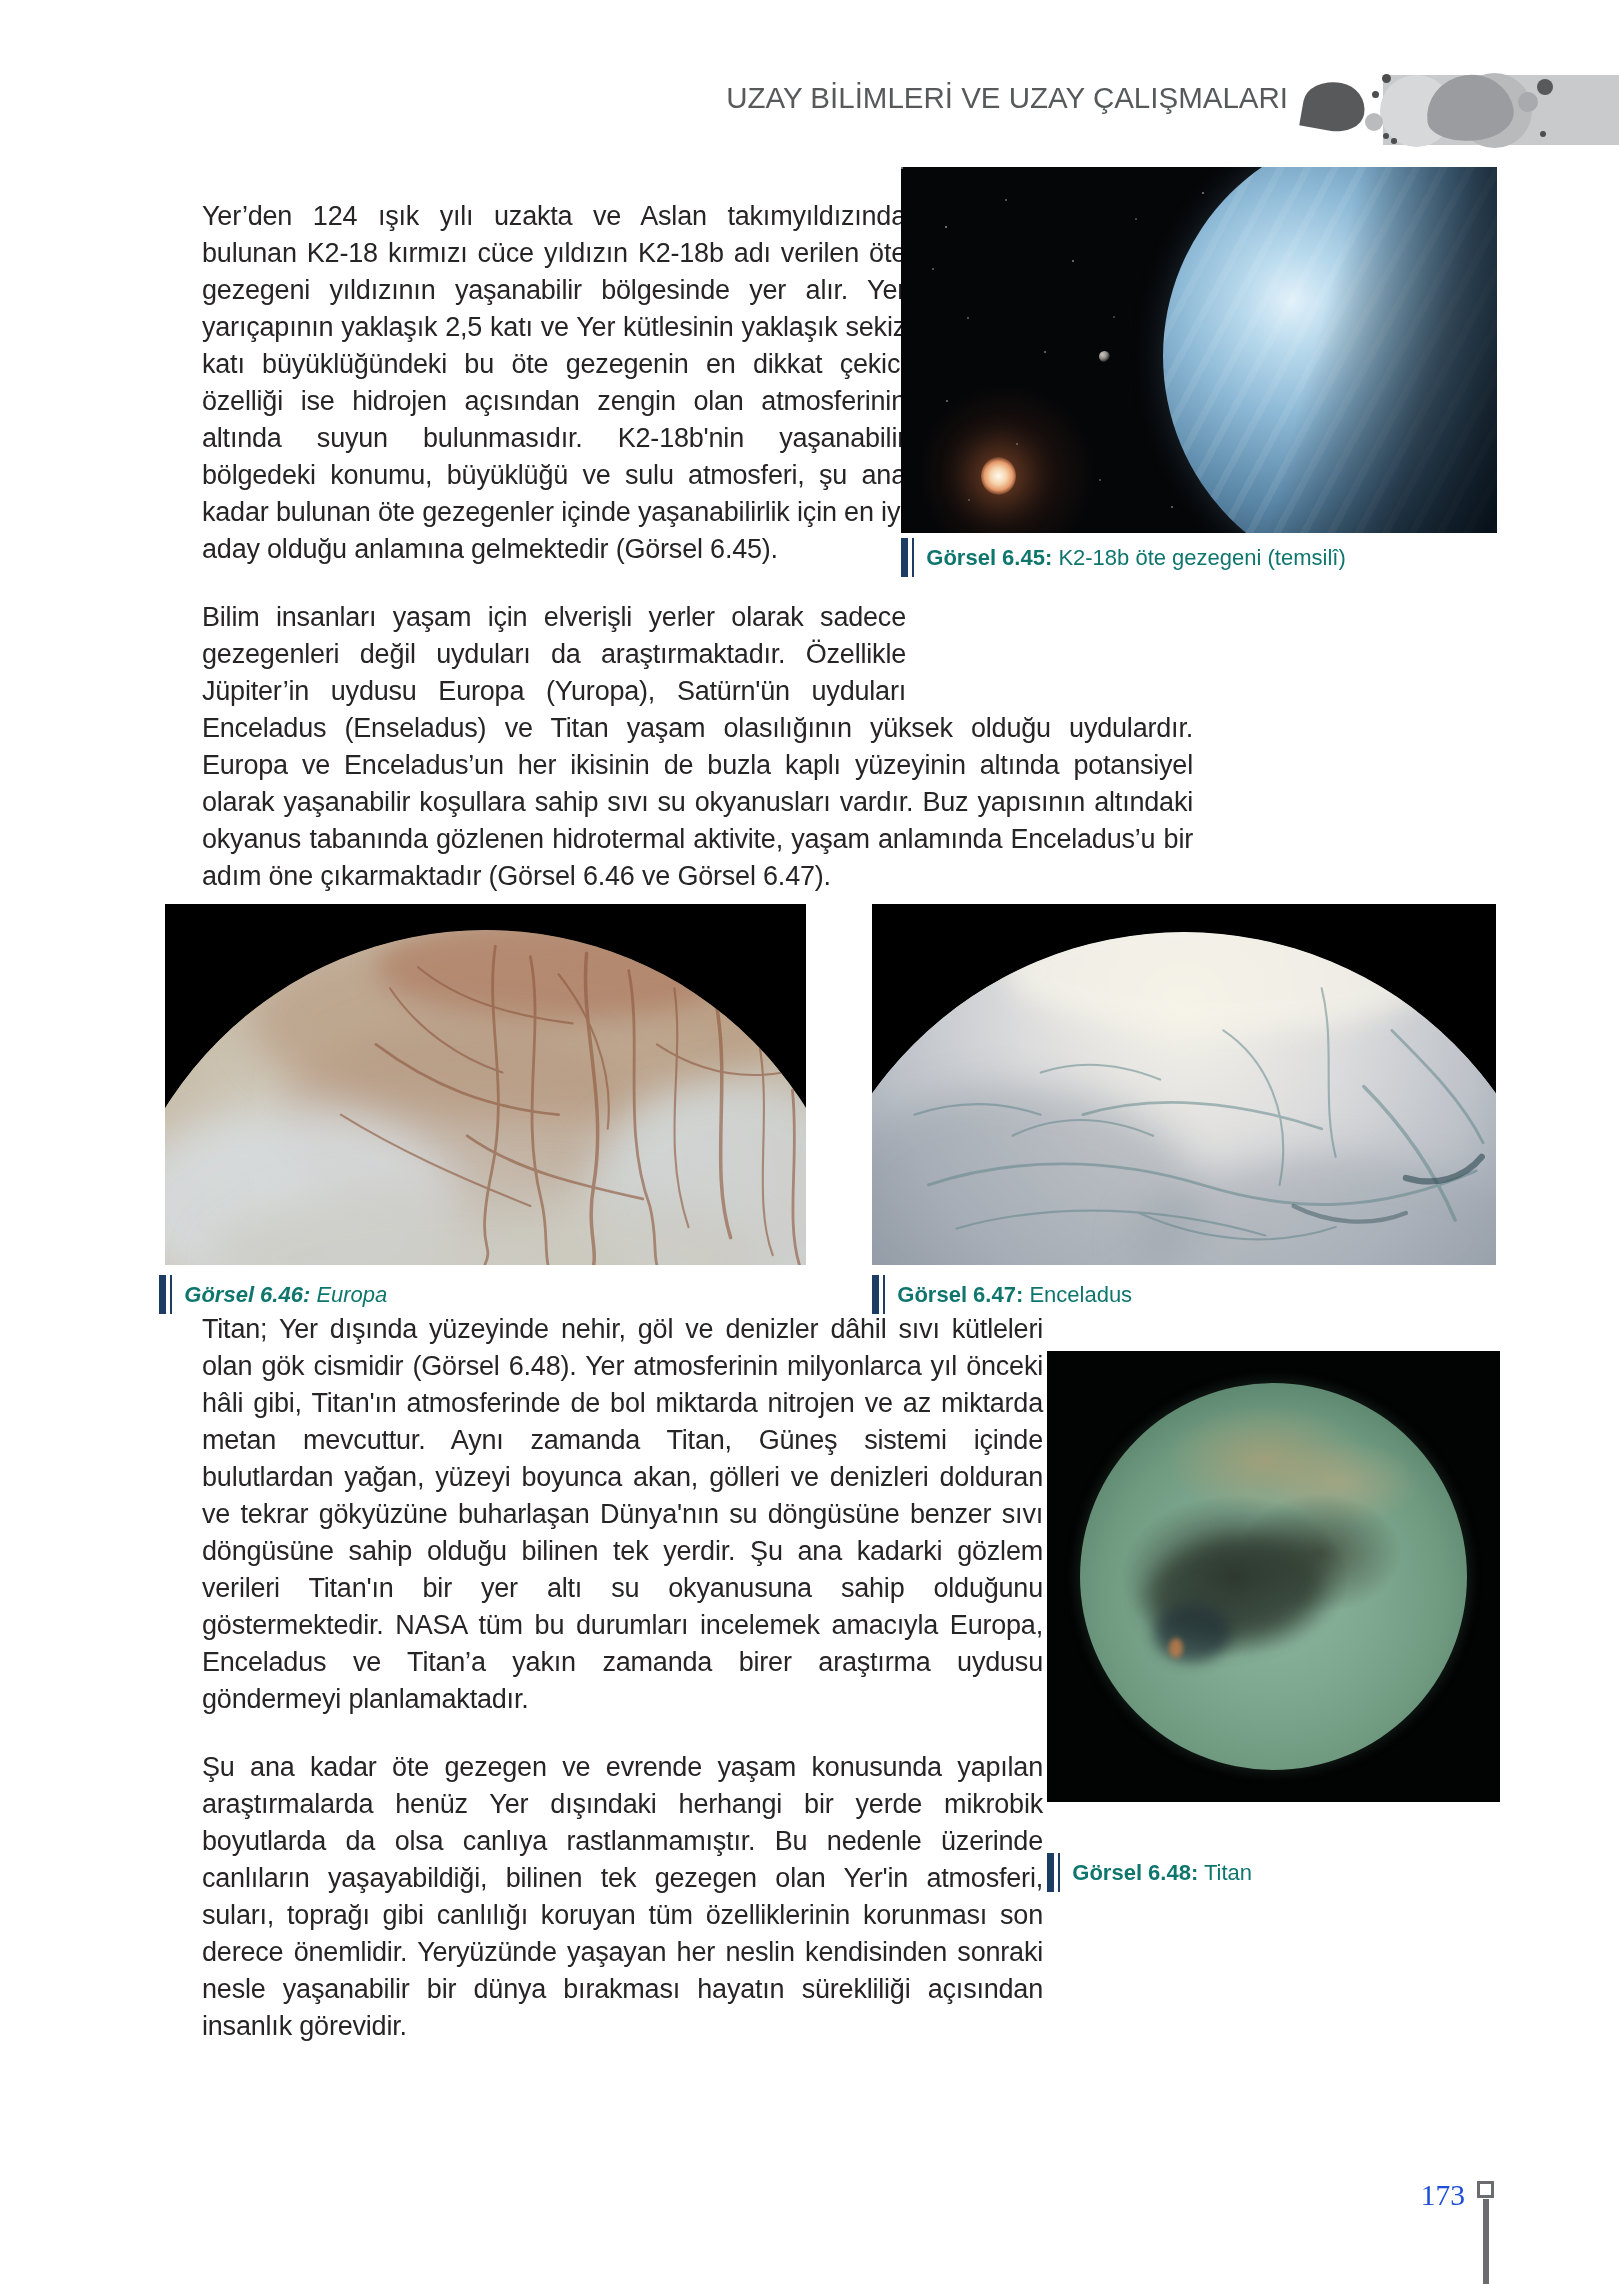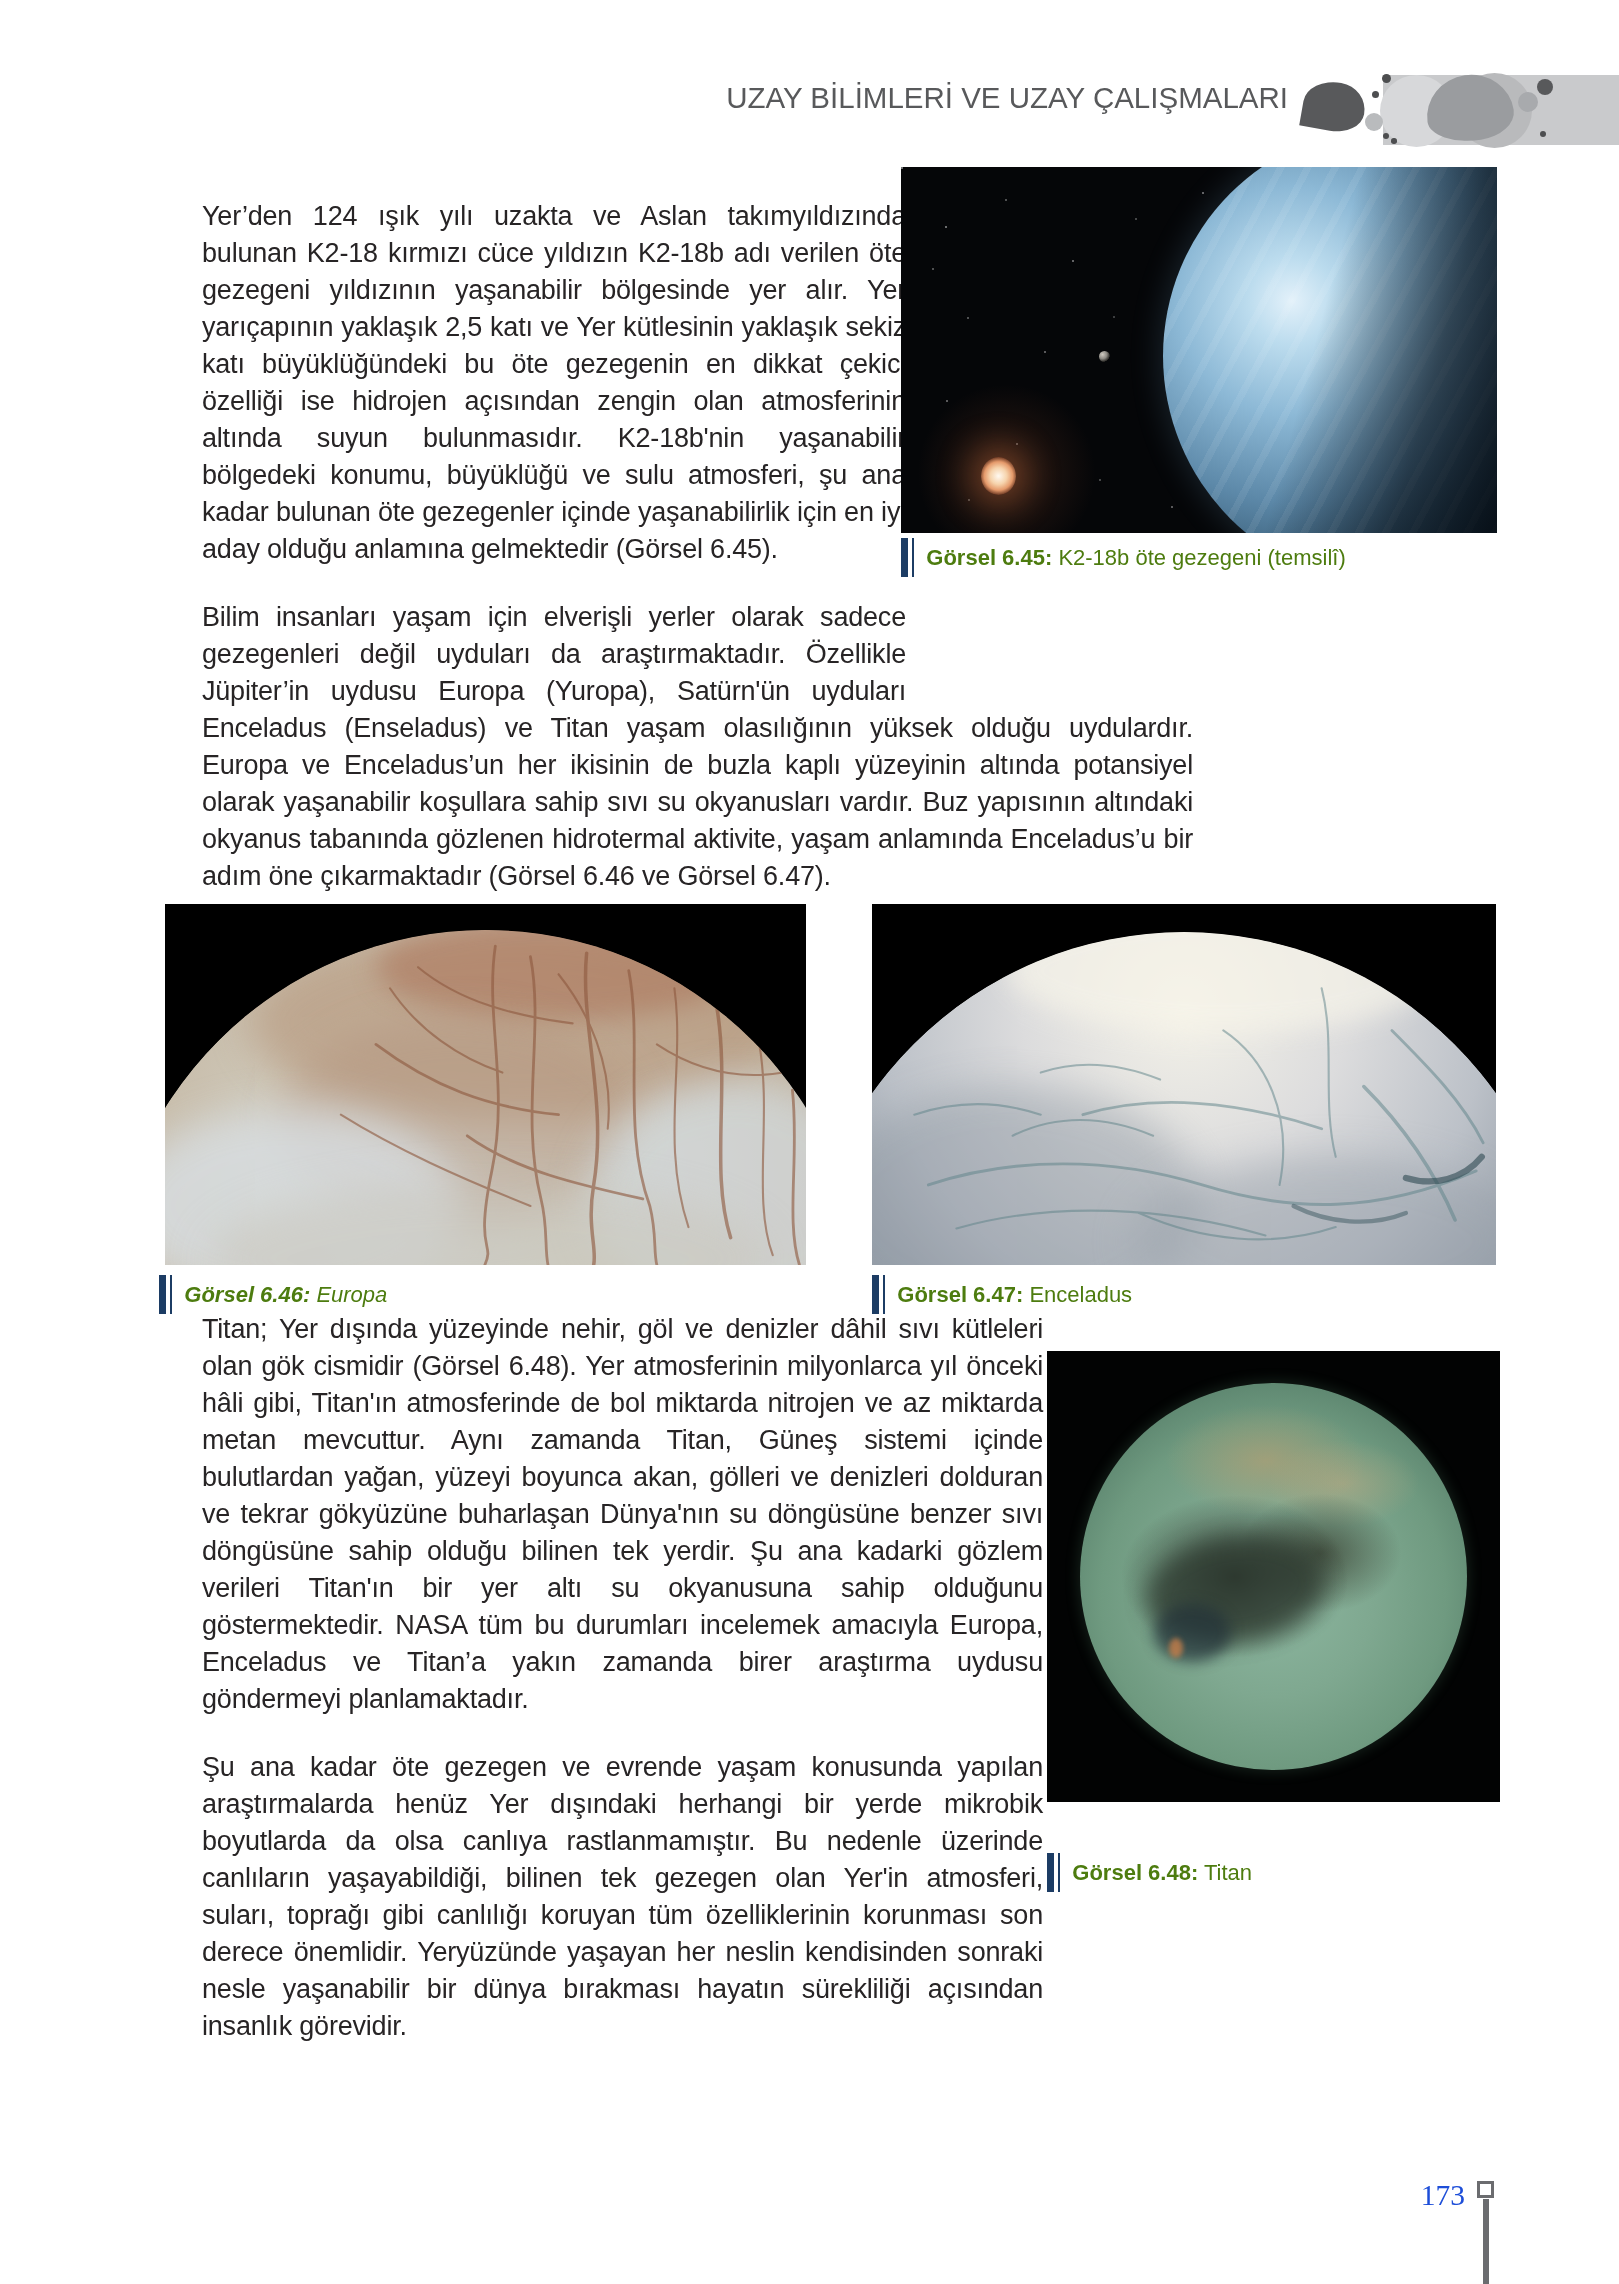--- a/index.html
+++ b/index.html
@@ -40,21 +40,21 @@
   .para-2 { left:162px; top:572px;  width:991px; }
   .para-3 { left:162px; top:1284px; width:841px; }
   .para-4 { left:162px; top:1722px; width:841px; }
   .wrap-spacer { float:right; width:287px; height:75px; }
 
   
   .caption { position:absolute; display:flex; align-items:center; }
   .cap-bars { display:flex; gap:3.5px; height:39px; margin-right:12px; flex:none; }
   .bar-thick { width:7px; background:#1c3c64; }
   .bar-thin  { width:2.8px;  background:#1c3c64; }
-  .cap-text { font-size:22px; white-space:nowrap; color:#4d7c0f; }
+  .cap-text { font-size:22px; white-space:nowrap; color:#0f766e; }
   .cap-label { font-weight:bold; }
   .cap-645 { left:901px; top:538px; }
   .cap-646 { left:159px;  top:1275px;font-style:italic; }
   .cap-647 { left:872px; top:1275px; }
   .cap-648 { left:1047px; top:1818px;margin-top:35px; }
 
   
   .fig { position:absolute; overflow:hidden; background:#050608; }
   .fig-645 { left:901px; top:167px;  width:596px; height:366px; }
   .fig-646 { left:165px;  top:904px; width:641px; height:361px; background:#000; }

